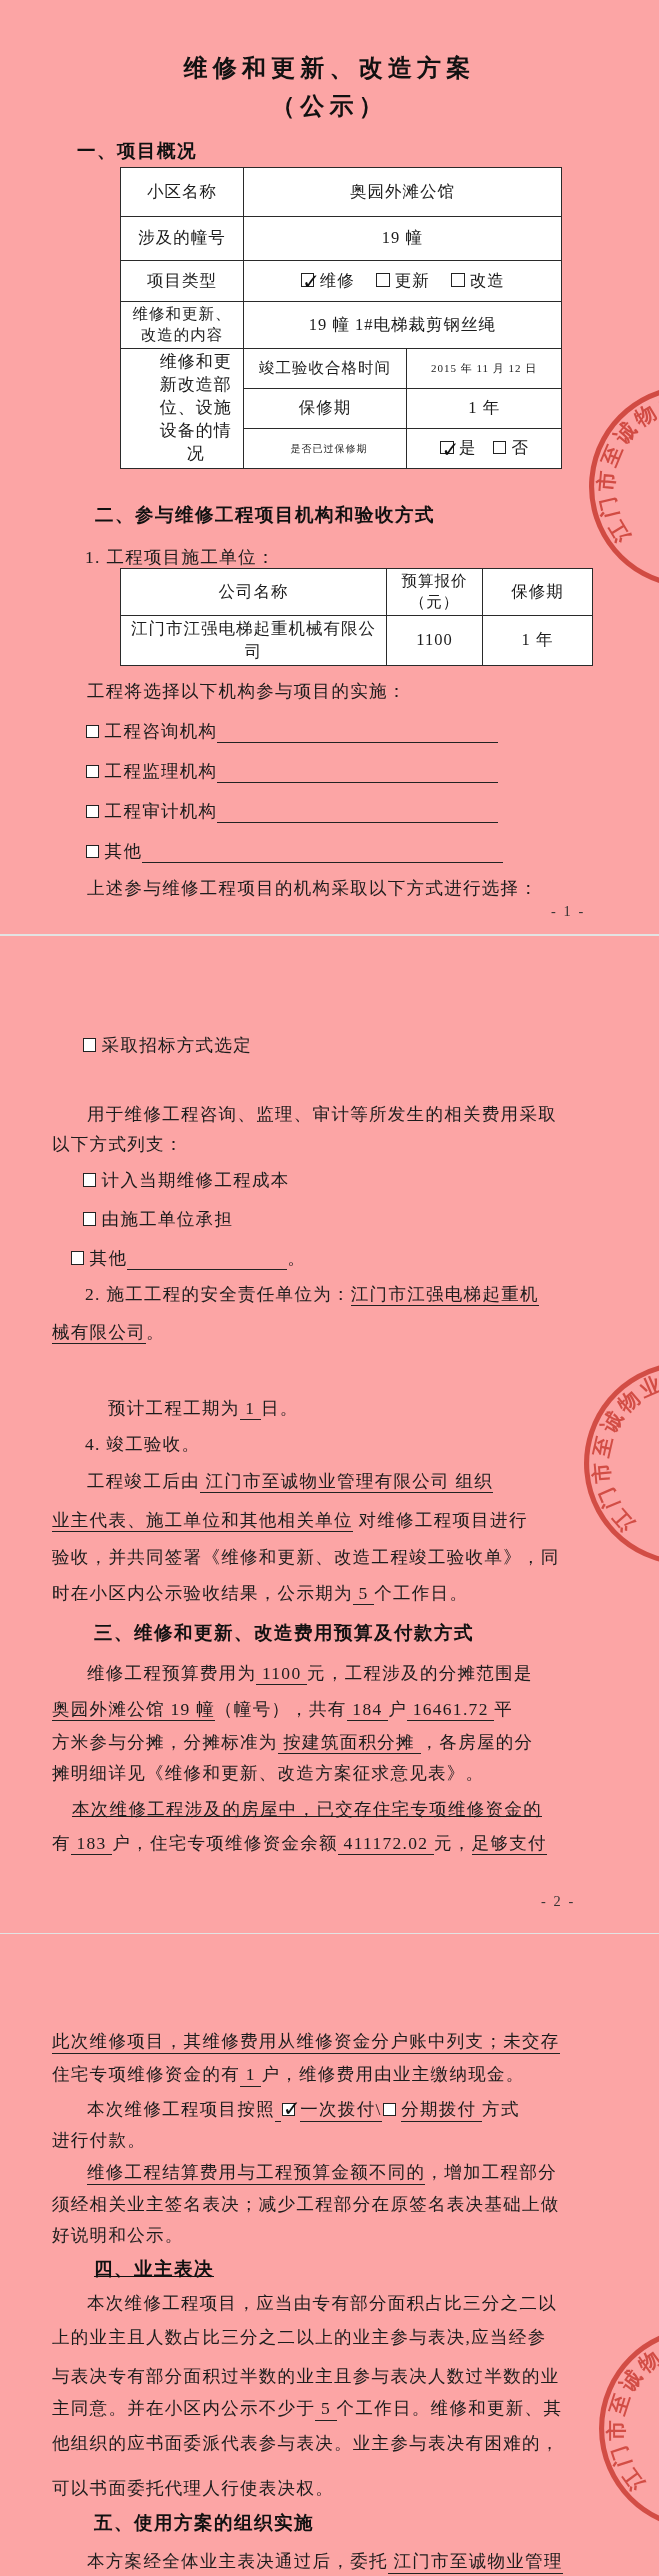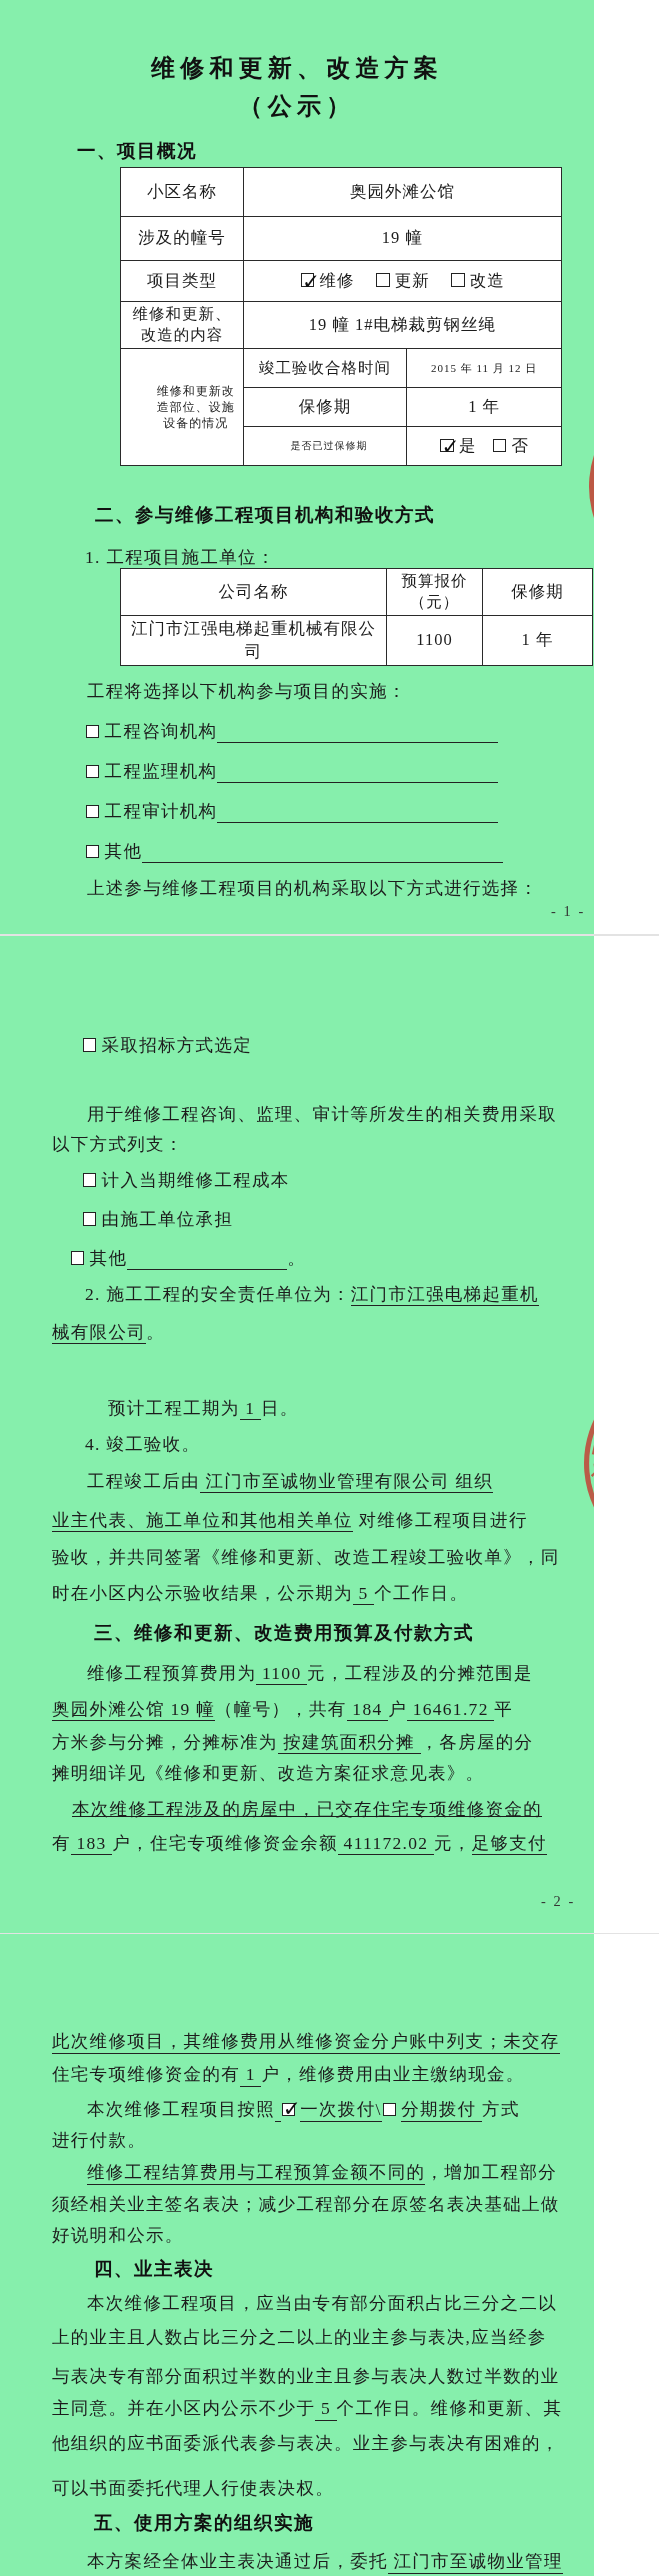--- a/index.html
+++ b/index.html
@@ -3,21 +3,21 @@
 <meta charset="utf-8">
 <style>
   * { box-sizing: border-box; }
   html,body { margin:0; padding:0; }
   body {
     width:659px;
     background:#ffffff;
     font-family:"Liberation Serif","DejaVu Serif",serif;
     color:#1c1c1c;
   }
-  .page { position:relative; width:594px; background:#86efac; overflow:hidden; }
+  .page { position:relative; width:659px; background:#fca5a5; overflow:hidden; }
   .page-1 { height:934px; }
   .page-2 { height:997px; }
   .page-3 { height:975px; }
   .sep { height:1.5px; background:#e3e3e3; }
 
   .doc-title {
     position:absolute; left:0; width:100%;
     text-align:center; font-size:24px; font-weight:bold;
     letter-spacing:5.2px; color:#111;
   }
@@ -82,21 +82,21 @@
         <span class="cb on"></span><span>维修</span>&nbsp;&nbsp;&nbsp;
         <span class="cb"></span><span>更新</span>&nbsp;&nbsp;&nbsp;
         <span class="cb"></span><span>改造</span>
       </td>
     </tr>
     <tr style="height:44px;">
       <td class="lbl" style="font-size:15.5px;">维修和更新、改造的内容</td>
       <td colspan="2">19 幢 1#电梯裁剪钢丝绳</td>
     </tr>
     <tr style="height:39px;">
-      <td class="lbl" rowspan="3" style="font-size:12px;padding-left:33px;">维修和更新改造部位、设施设备的情况</td>
+      <td class="lbl" rowspan="3" style="font-size:17px;padding-left:33px;">维修和更新改造部位、设施设备的情况</td>
       <td style="width:164px; font-size:15.5px;">竣工验收合格时间</td>
       <td style="width:155px; font-size:11px;">2015 年 11 月 12 日</td>
     </tr>
     <tr style="height:39px;">
       <td>保修期</td>
       <td>1 年</td>
     </tr>
     <tr style="height:39px;">
       <td style="font-size:10px;padding-left:13px;">是否已过保修期</td>
       <td>
@@ -198,21 +198,21 @@
 <div class="sep"></div>
 
 <div class="page page-3">
   <div class="line" style="top:95px; left:52px;"><span class="u">此次维修项目，其维修费用从维修资金分户账中列支；</span><span class="u">未交存</span></div>
   <div class="line" style="top:128px; left:52px;"><span>住宅专项维修资金的有</span><span class="u"> 1 </span><span>户，维修费用由业主缴纳现金。</span></div>
   <div class="line" style="top:163px; left:87px;"><span>本次维修工程项目按照</span><span class="u">  </span><span class="cb on u"></span><span class="u">一次拨付\</span><span class="cb u"></span><span class="u">分期拨付</span><span class="u">  </span><span> 方式</span></div>
   <div class="line" style="top:194px; left:52px;"><span>进行付款。</span></div>
   <div class="line" style="top:226px; left:87px;"><span class="u">维修工程结算费用与工程预算金额不同的</span><span>，增加工程部分</span></div>
   <div class="line" style="top:258px; left:52px;"><span>须经相关业主签名表决；减少工程部分在原签名表决基础上做</span></div>
   <div class="line" style="top:289px; left:52px;"><span>好说明和公示。</span></div>
-  <div class="hd" style="top:322px; left:94px;">四、业主表决</div>
+  <div class="hd" style="top:322px; left:94px;text-decoration:underline;">四、业主表决</div>
   <div class="line" style="top:357px; left:87px;"><span>本次维修工程项目，应当由专有部分面积占比三分之二以</span></div>
   <div class="line" style="top:391px; left:52px;"><span>上的业主且人数占比三分之二以上的业主参与表决,应当经参</span></div>
   <div class="line" style="top:430px; left:52px;"><span>与表决专有部分面积过半数的业主且参与表决人数过半数的业</span></div>
   <div class="line" style="top:462px; left:52px;"><span>主同意。并在小区内公示不少于</span><span class="u"> 5 </span><span>个工作日。维修和更新、其</span></div>
   <div class="line" style="top:497px; left:52px;"><span>他组织的应书面委派代表参与表决。业主参与表决有困难的，</span></div>
   <div class="line" style="top:542px; left:52px;"><span>可以书面委托代理人行使表决权。</span></div>
   <div class="hd" style="top:576px; left:94px;">五、使用方案的组织实施</div>
   <div class="line" style="top:615px; left:87px;"><span>本方案经全体业主表决通过后，委托</span><span class="u"> 江门市至诚物业管理</span></div>
 
   <div class="stamp" style="top:376px; left:582px;">

